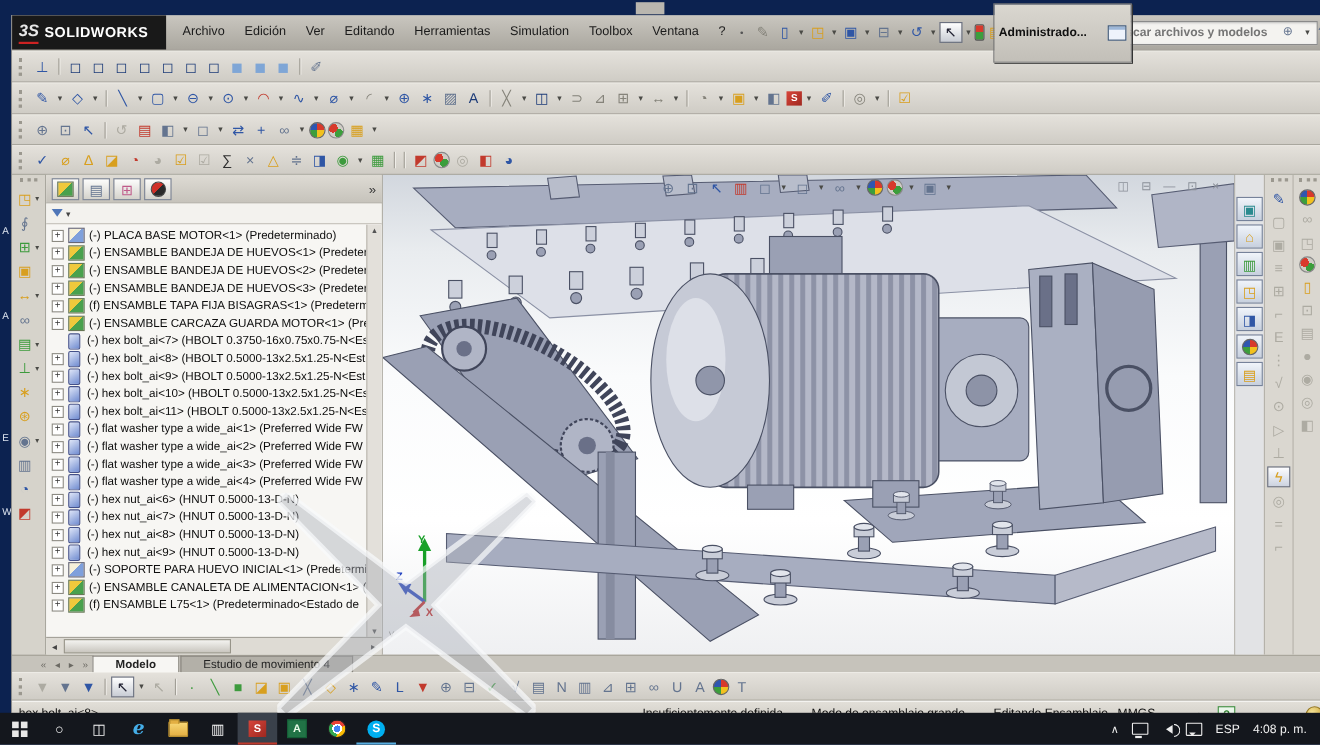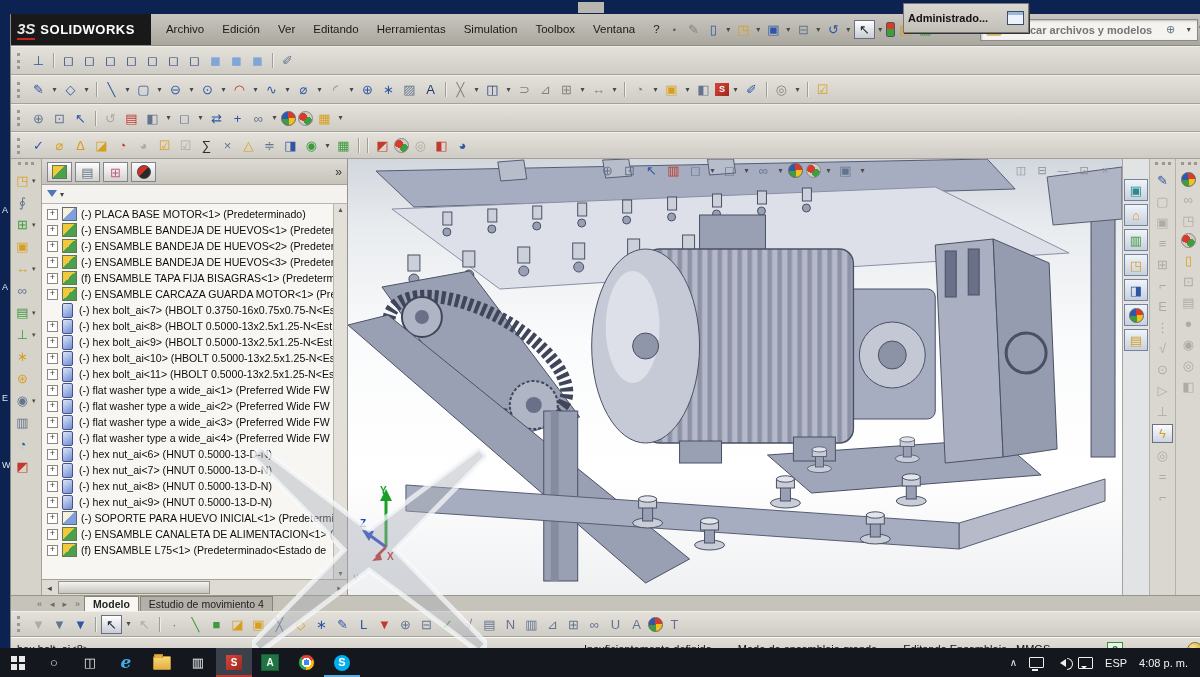--- a/index.html
+++ b/index.html
@@ -9,21 +9,21 @@
   
   .dletters{position:absolute;left:0;top:0;width:12px;height:677px;z-index:5;}
   .dletters span{position:absolute;left:2px;color:#dde4ef;font-size:9px;}
   .dletters span:nth-of-type(1){top:205px}.dletters span:nth-of-type(2){top:282px}
   .dletters span:nth-of-type(3){top:393px}.dletters span:nth-of-type(4){top:460px}
   .deskstub{position:absolute;top:2px;left:578px;width:26px;height:11px;background:#b9b6af;z-index:6;}
 
   
   .tooltip{position:absolute;top:3px;left:903px;width:116px;height:22px;z-index:60;
     background:linear-gradient(#dad7d0,#c2bfb8);border:1px solid #777;box-shadow:1px 1px 0 #333;
-    display:flex;align-items:center;padding:3px 4px;font-size:11px;font-weight:bold;color:#111;}
+    display:flex;align-items:center;padding:15px 4px;font-size:11px;font-weight:bold;color:#111;}
   .tooltip .winico{margin-left:auto;width:15px;height:12px;background:#eef3fb;border:1px solid #38506e;box-shadow:inset 0 3px 0 #9db7d8;}
 
   
   .app{position:absolute;left:10px;top:14px;width:1190px;height:634px;background:#d6d3cb;z-index:10;border-left:1px solid #8a8a8a;}
 
   
   .titlebar{height:31px;display:flex;align-items:center;background:linear-gradient(#c9c6bf,#aaa79f);border-bottom:1px solid #8f8c85;}
   .logo{background:#191919;color:#fff;height:31px;display:flex;align-items:center;padding:0 16px 0 6px;gap:5px;flex:none;}
   .logo .mark{font-style:italic;font-weight:bold;font-size:15px;color:#e8e8e8;border-bottom:2px solid #c22;padding-bottom:1px;}
   .logo .ltext{font-weight:bold;font-size:13px;letter-spacing:.5px;}
@@ -109,21 +109,21 @@
   
   .rpane{width:78px;display:flex;flex:none;border-left:1px solid #a5a29a;background:#dad7d0;}
   .rcolA{width:26px;padding-top:20px;display:flex;flex-direction:column;gap:3px;align-items:center;background:#e2e3e5;}
   .rtab{width:22px;height:20px;border:1px solid #76829a;background:linear-gradient(#f0f4fa,#c7d0de);display:flex;align-items:center;justify-content:center;font-size:12px;}
   .rcol{width:25px;border-left:1px solid #b5b2aa;display:flex;flex-direction:column;align-items:center;padding-top:3px;background:#dad7d0;}
   .rcol .vicons{gap:4px;}
 
   
   .tabrow{height:15px;background:#c6c3bb;border-top:1px solid #979489;display:flex;align-items:flex-end;padding-left:22px;}
   .navbtn{font-size:9px;color:#6b6963;padding:0 4px;line-height:14px;}
-  .tab{font-size:10.5px;color:#222;padding:0 8px;line-height:14px;background:#b3b0a8;border:1px solid #87847c;border-bottom:none;margin-right:1px;}
+  .tab{font-size:10.5px;color:#222;padding:0 20px;line-height:14px;background:#b3b0a8;border:1px solid #87847c;border-bottom:none;margin-right:1px;}
   .tab.active{background:#f7f6f3;font-weight:bold;}
 
   
   .statusbar{height:23px;position:relative;background:linear-gradient(#e2dfd8,#c9c6bf);border-top:1px solid #fbfaf8;font-size:11px;color:#111;}
   .sb-left{position:absolute;left:6px;top:5px;}
   .sb-msgs{position:absolute;left:573px;top:5px;display:flex;gap:26px;}
   .sb-units{position:absolute;left:1005px;top:5px;}
   .sb-dd{position:absolute;left:1077px;top:7px;font-size:8px;color:#555;}
   .helpbox{position:absolute;left:1096px;top:4px;width:14px;height:14px;background:#eaf6ea;border:1px solid #3c8a3c;
     color:#2a7a2a;font-size:10px;font-weight:bold;display:flex;align-items:center;justify-content:center;}

